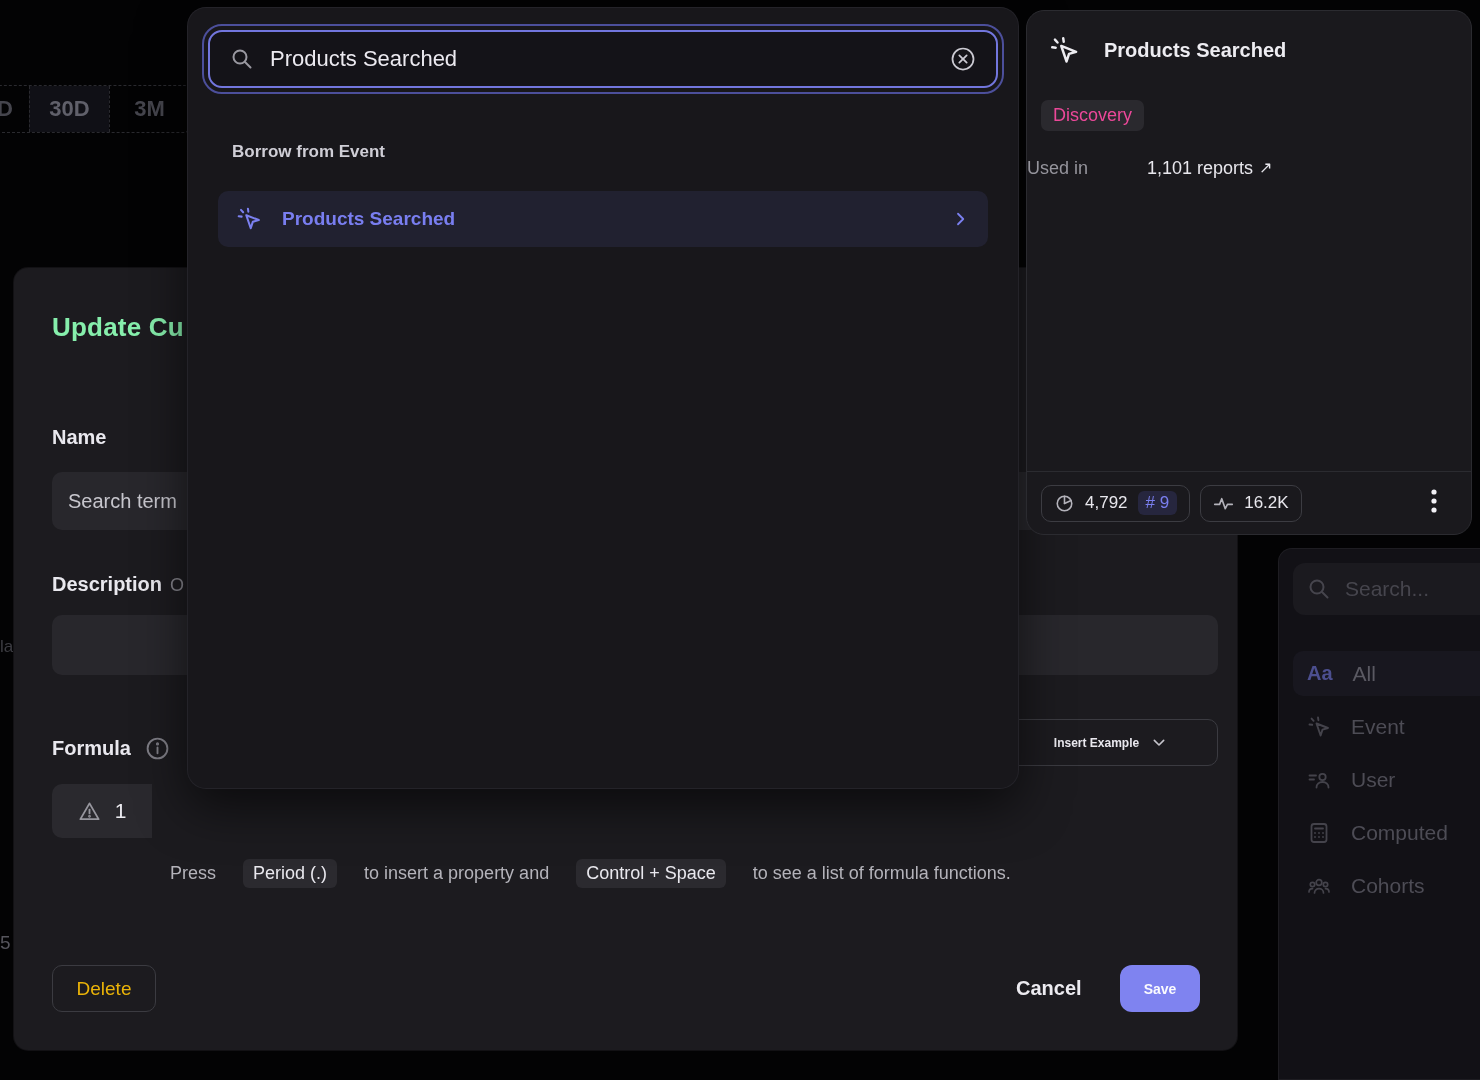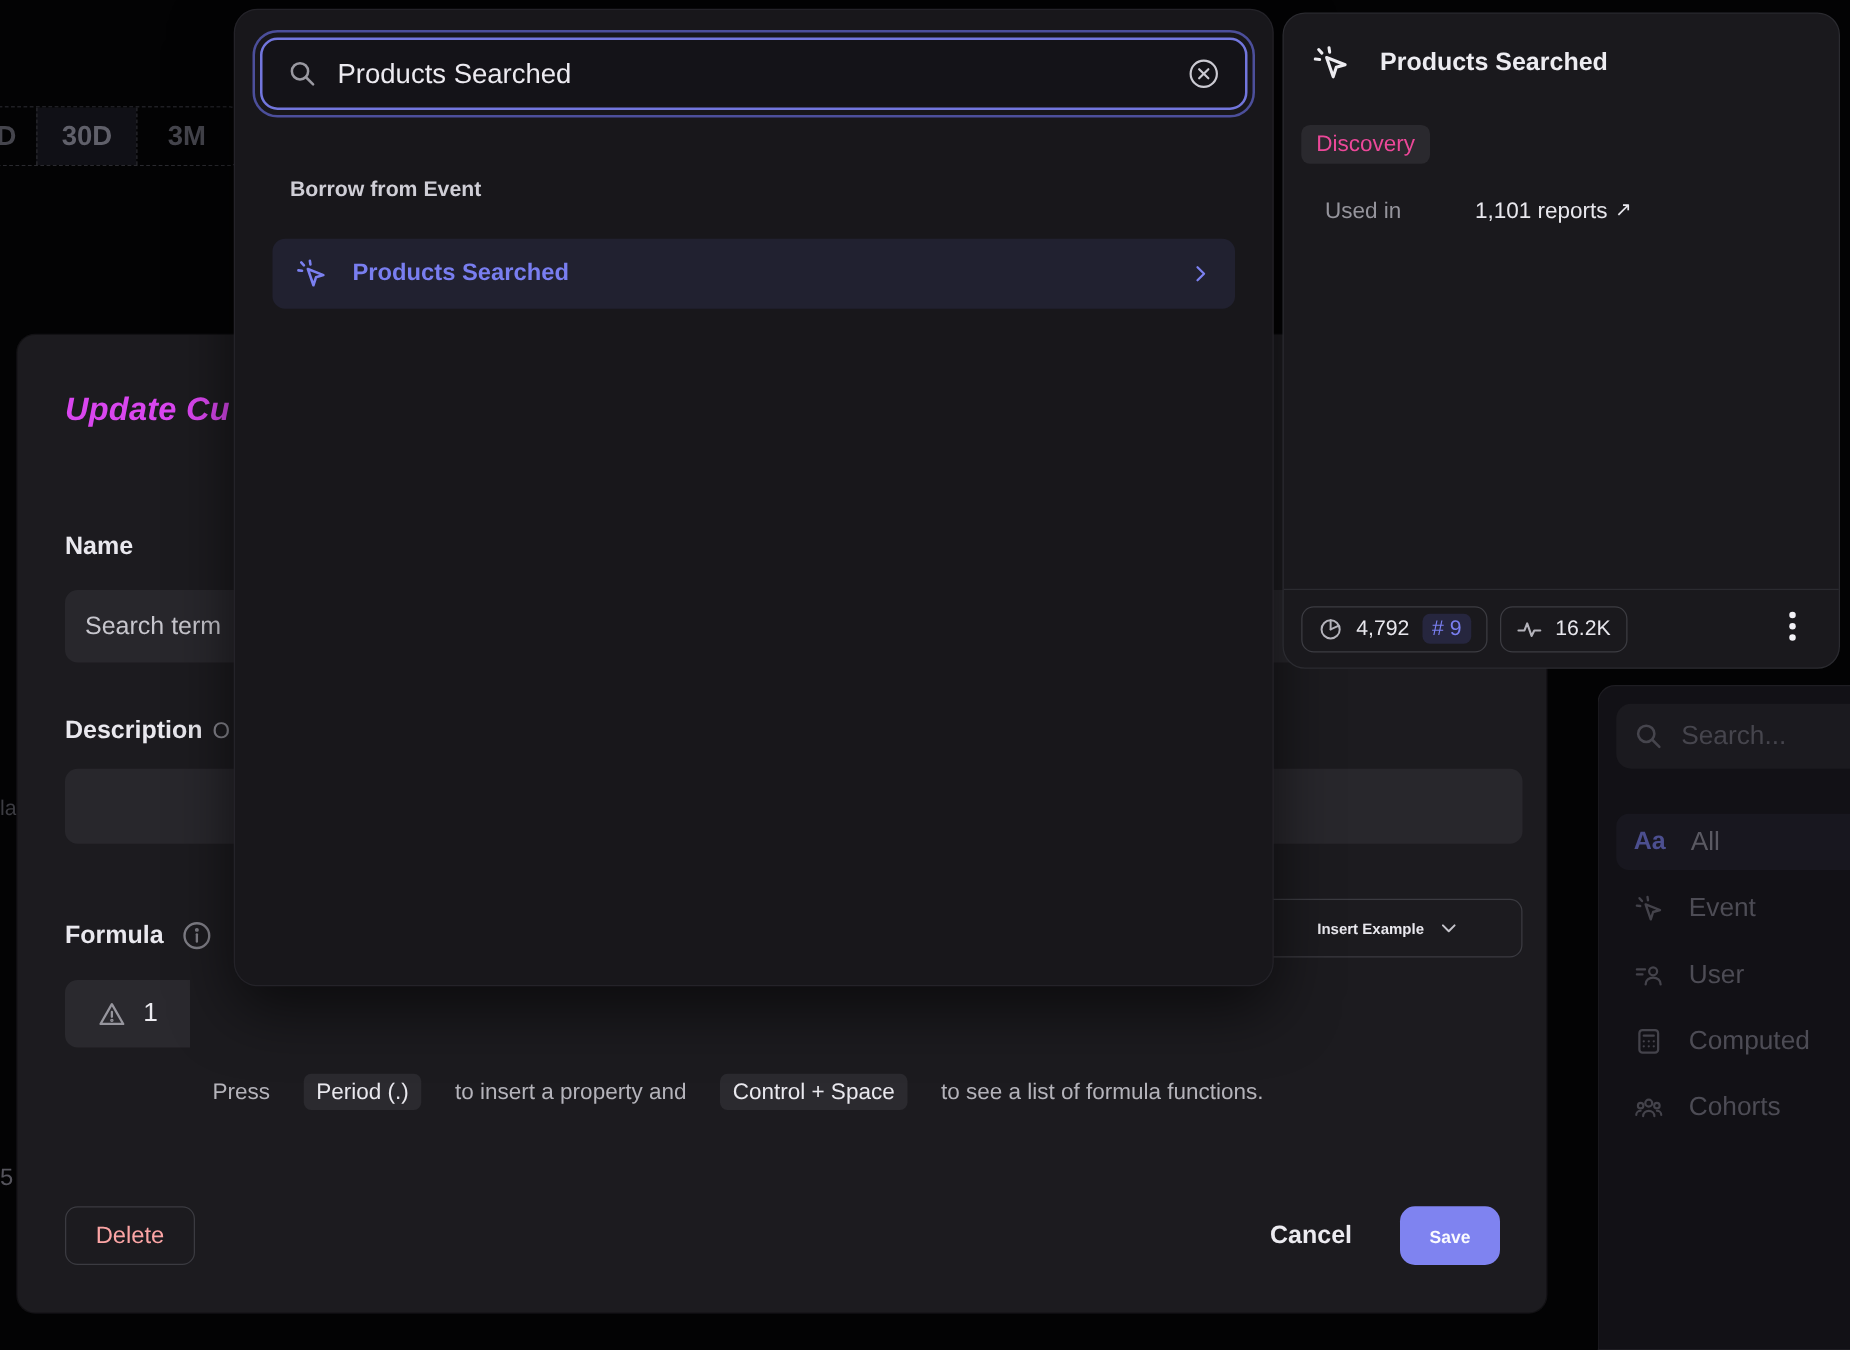--- a/index.html
+++ b/index.html
@@ -26,22 +26,22 @@
   .sb-list { margin-top:36px; display:flex; flex-direction:column; gap:8px; }
   .sb-item { height:45px; display:flex; align-items:center; gap:20px; padding:0 14px;
              border-radius:10px; color:#4d4c55; font-size:21px; width:200px; }
   .sb-item.active { background:#18171f; }
   .sb-item .aa { font-size:20px; font-weight:bold; color:#4c4f8f; }
   .sb-icon { width:24px; height:24px; flex:0 0 24px; color:#44434b; }
 
   
   .modal { position:absolute; left:14px; top:268px; width:1223px; height:782px;
            background:#1c1b1f; border-radius:14px; z-index:3; box-shadow:0 0 0 1px #121114; }
-  .modal h1 { position:absolute; left:38px; top:44px; font-size:26px; color:#d946ef;
-              letter-spacing:.2px;font-style:italic; }
+  .modal h1 { position:absolute; left:38px; top:44px; font-size:26px; color:#86efac;
+              letter-spacing:.2px; }
   .field-label { position:absolute; font-size:20px; font-weight:bold; color:#e9e8ee; }
   .opt { font-weight:normal; color:#85848c; font-size:18px; margin-left:8px; }
   .inp { position:absolute; background:#28272c; border-radius:10px; color:#c7c6cd;
          font-size:20px; display:flex; align-items:center; padding:0 16px; }
   .formula-head { position:absolute; left:38px; top:468px; display:flex; align-items:center; gap:14px; }
   .formula-head .lbl { font-size:20px; font-weight:bold; color:#e9e8ee; }
   .info-ic { width:25px; height:25px; color:#7e7d85; }
   .insert-btn { position:absolute; left:989px; top:451px; width:215px; height:47px;
                 border:1px solid #3b3b41; border-radius:10px; display:flex; align-items:center;
                 justify-content:center; gap:12px; color:#e9e8ee; font-size:12px; font-weight:bold;
@@ -55,21 +55,21 @@
                    border:1px solid #39393f; border-radius:0 10px 10px 0; background:#161519;
                    display:flex; align-items:center; padding:0 20px; }
   .chip { display:flex; align-items:center; gap:10px; background:#2d2c32; border:1px solid #3e3d44;
           border-radius:8px; padding:5px 14px; color:#8b8a92; font-size:19px; font-weight:bold; }
   .chip .ic { width:22px; height:22px; color:#8b8a92; }
   .hint { position:absolute; left:156px; top:591px; font-size:18px; color:#b4b3ba;
           display:flex; align-items:center; gap:27px; }
   .key { background:#2b2a2f; border-radius:6px; padding:4px 10px; color:#e9e8ee; }
   .delete-btn { position:absolute; left:38px; top:697px; width:104px; height:47px;
                 border:1px solid #3b3b41; border-radius:10px; background:transparent;
-                color:#fca5a5; font-size:19px; }
+                color:#eab308; font-size:19px; }
   .cancel-btn { position:absolute; left:986px; top:697px; height:47px; padding:0 16px;
                 background:transparent; border:none; color:#ecebf0; font-size:20px; font-weight:bold; }
   .save-btn { position:absolute; left:1106px; top:697px; width:80px; height:47px;
               background:#7f83f0; border:none; border-radius:12px; color:#fbfbfe;
               font-size:14px; font-weight:bold; }
 
   
   .search-modal { position:absolute; left:188px; top:8px; width:830px; height:780px;
                   background:#18171b; border-radius:18px; z-index:5;
                   box-shadow:0 0 0 1px #242329, 0 18px 50px rgba(0,0,0,.6); }
@@ -90,21 +90,21 @@
   .result-row .chev { width:18px; height:18px; color:#7b80f0; }
 
   
   .card { position:absolute; left:1026px; top:10px; width:446px; height:525px;
           background:#1a191d; border:1px solid #2b2b30; border-radius:18px; z-index:6; }
   .card-head { display:flex; align-items:center; gap:24px; padding:24px 22px 0 22px; }
   .card-head .ev-ic { width:31px; height:31px; color:#edecf1; flex:0 0 31px; }
   .card-head .title { font-size:20px; font-weight:bold; color:#edecf1; }
   .cat-badge { position:absolute; left:14px; top:89px; background:#2a292e; border-radius:7px;
                padding:5px 12px; font-size:18px; color:#ec4899; }
-  .used-row { position:absolute; left:33px; top:147px; display:flex; font-size:18px; }
+  .used-row { position:absolute; left:0; top:147px; display:flex; font-size:18px; }
   .used-row .k { color:#95949c; width:120px; }
   .used-row .v { color:#e8e7ed; }
   .used-row .arrow { color:#e8e7ed; margin-left:6px; font-size:16px; }
   .card-foot { position:absolute; left:0; bottom:0; width:100%; height:63px;
                border-top:1px solid #2b2b30; display:flex; align-items:center;
                padding:0 14px; gap:10px; }
   .stat-chip { display:flex; align-items:center; gap:10px; border:1px solid #3c3c42;
                border-radius:10px; height:37px; padding:0 12px; color:#e8e7ed; font-size:17px; }
   .stat-chip .ic { width:21px; height:21px; color:#b4b3bb; }
   .rank-badge { background:#26263e; color:#7a7ff0; border-radius:6px; padding:2px 8px;

